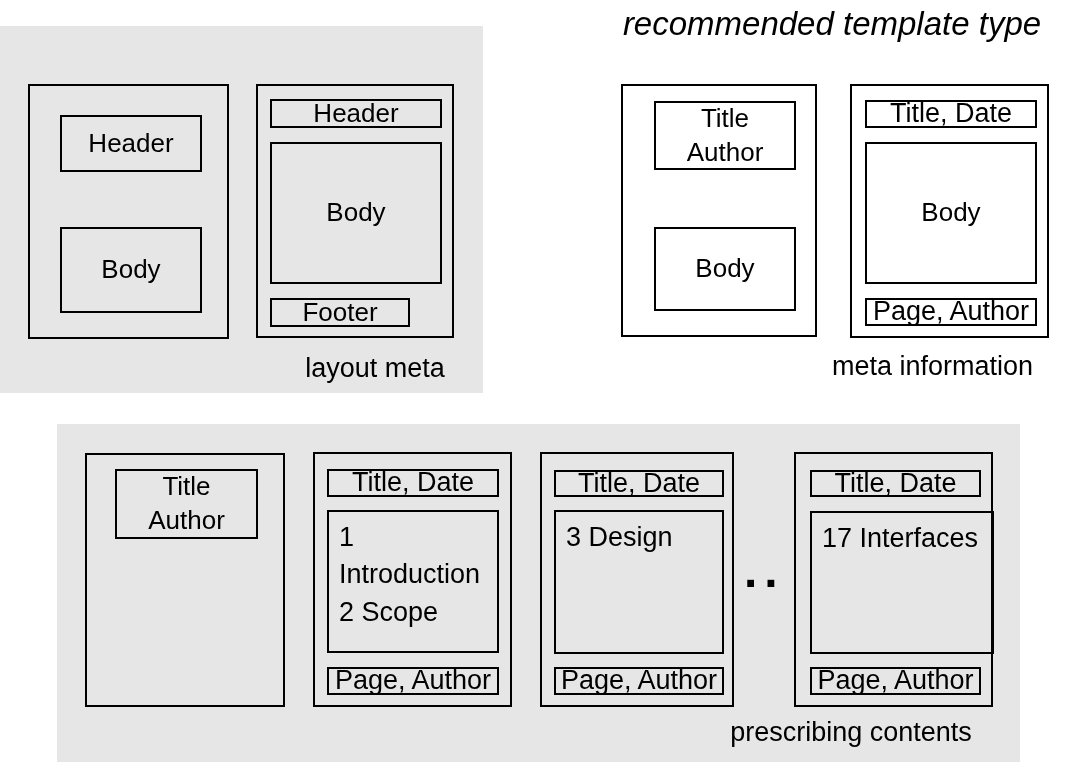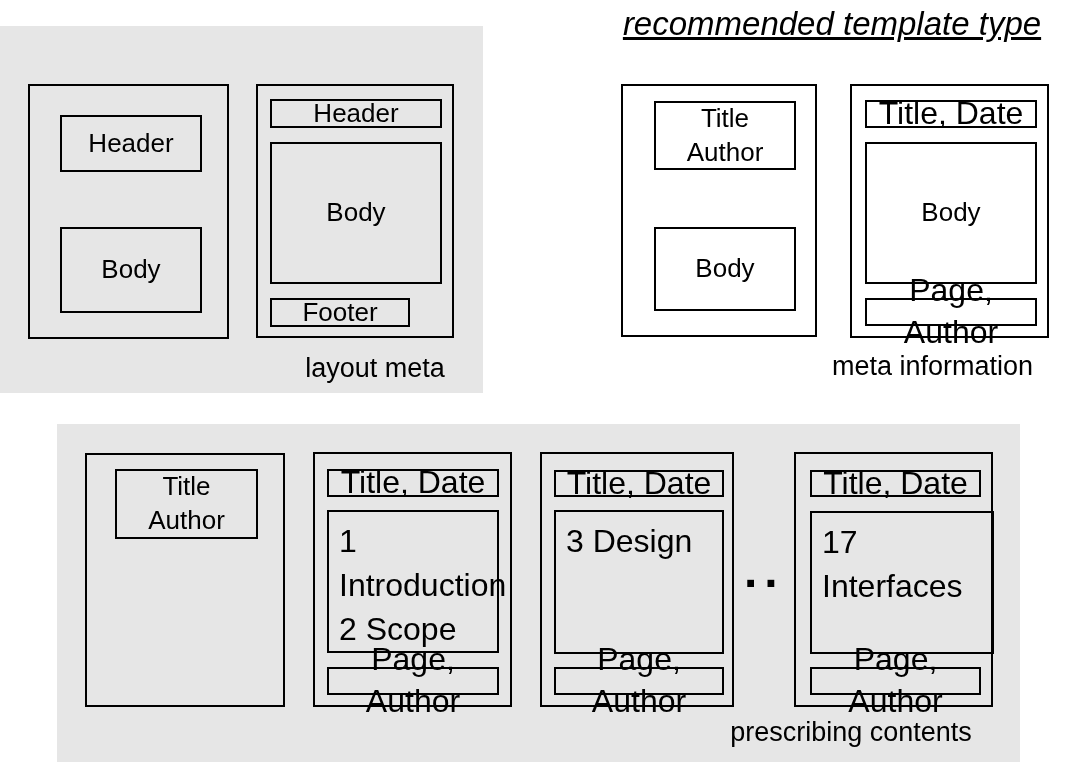--- a/index.html
+++ b/index.html
@@ -15,21 +15,20 @@
   .backdrop { position: absolute; background: #e6e6e6; }
   .main-title {
     position: absolute;
     left: 600px; top: 5px; width: 464px;
     margin: 0;
     font-size: 33px;
     font-style: italic;
     font-weight: 400;
     text-align: center;
     white-space: nowrap;
-    text-decoration: underline;
   }
   .page {
     position: absolute;
     border: 2px solid #000000;
     box-sizing: border-box;
   }
   .page.white { background: #ffffff; }
   .ibox {
     position: absolute;
     border: 2px solid #000000;
@@ -37,21 +36,21 @@
     display: flex;
     align-items: center;
     justify-content: center;
     text-align: center;
     white-space: pre-line;
     line-height: 1.3;
   }
   .white-fill { background: #ffffff; }
   .f26 { font-size: 26px; }
   .f25 { font-size: 25px; }
-  .f24 { font-size: 32px; }
+  .f24 { font-size: 27px; }
   .content {
     align-items: flex-start;
     justify-content: flex-start;
     text-align: left;
     padding: 7px 4px 12px 10px;
     line-height: 1.38;
   }
   .section-label {
     position: absolute;
     font-size: 27px;

